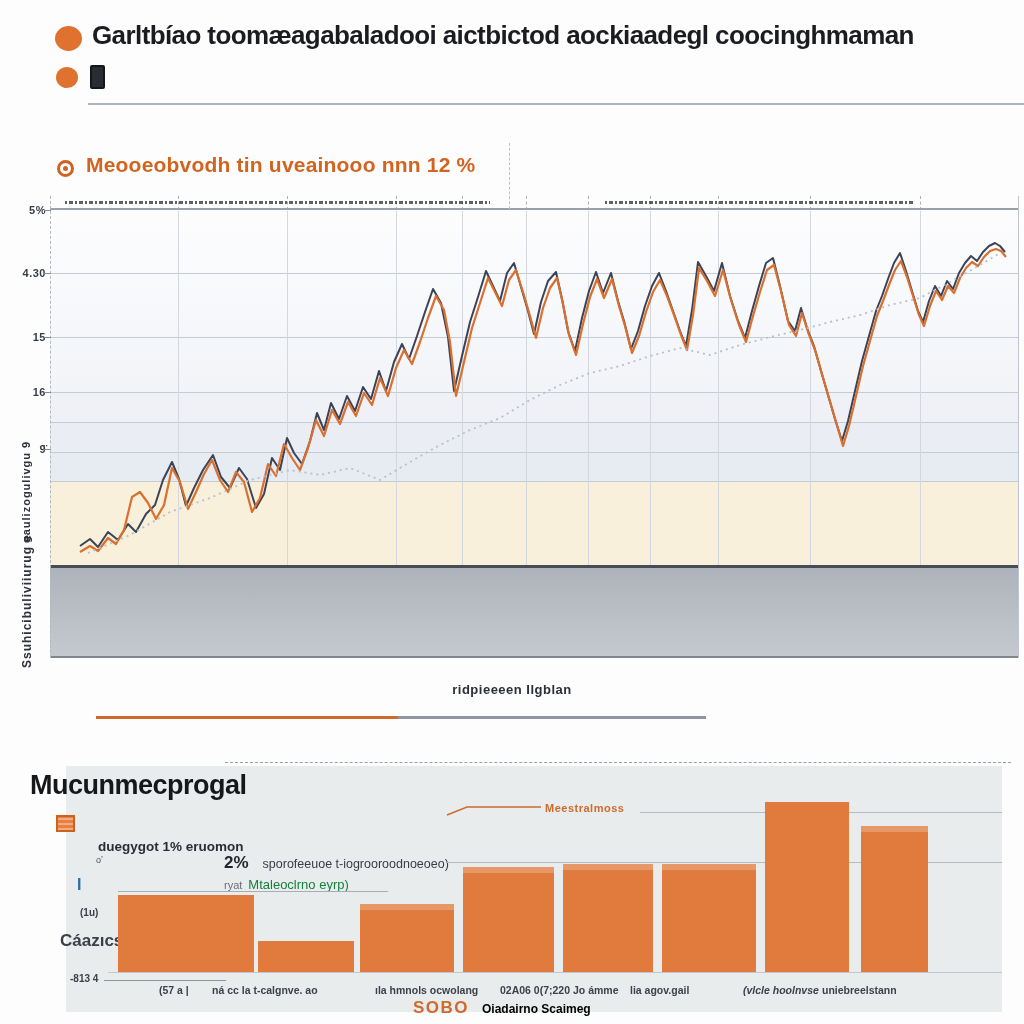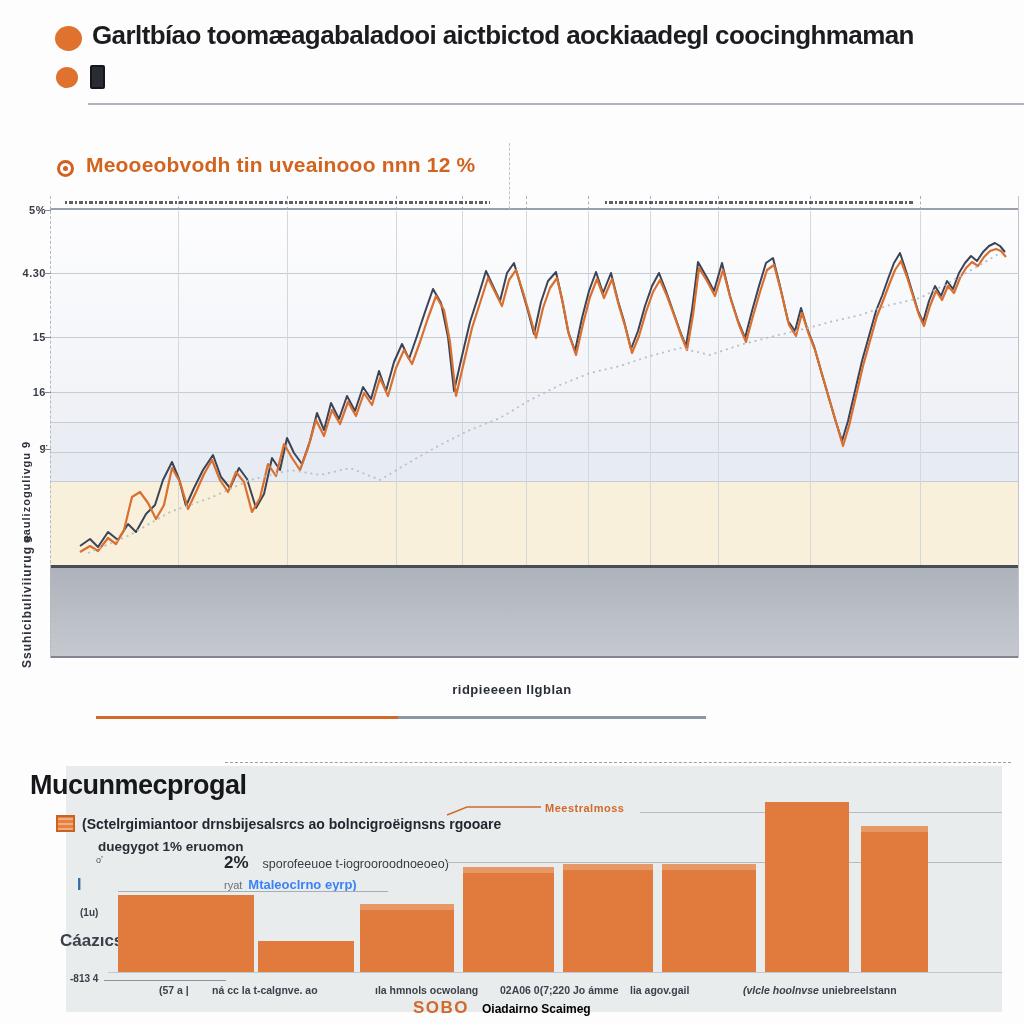--- a/index.html
+++ b/index.html
@@ -62,21 +62,21 @@
       letter-spacing:-0.5px;}
   .legend-sq{position:absolute;left:56px;top:815px;width:19px;height:17px;background:#e8803f;
       border:2px solid #c9641f;box-sizing:border-box;
       background-image:repeating-linear-gradient(0deg,rgba(255,255,255,.35) 0 2px,transparent 2px 5px);}
   .leg1{position:absolute;left:82px;top:816px;font-size:14px;font-weight:700;color:#23262e;white-space:nowrap;}
   .leg2{position:absolute;left:98px;top:839px;font-size:13.5px;font-weight:700;color:#2a2d35;white-space:nowrap;}
   .leg3{position:absolute;left:224px;top:853px;font-size:12.5px;color:#383c45;white-space:nowrap;}
   .leg3 .pct{font-size:17px;font-weight:700;color:#23262e;margin-right:14px;}
   .leg4{position:absolute;left:224px;top:877px;font-size:13px;color:#44485139;white-space:nowrap;}
   .leg4 .pre{color:#6a6f78;font-size:11px;margin-right:6px;}
-  .leg4 .main{color:#3b82f6;font-weight:700;}
+  .leg4 .main{color:#15803d;font-weight:400;}
   .bluetick{position:absolute;left:77px;top:876px;font-size:16px;font-weight:700;color:#2e6da4;}
   .small-o{position:absolute;left:48px;top:855px;font-size:9px;color:#4a4e57;margin-left:48px;}
   .small-un{position:absolute;left:80px;top:907px;font-size:10px;color:#3c4049;font-weight:700;}
   .small-ca{position:absolute;left:60px;top:920px;font-size:17px;color:#3c4049;font-weight:700;margin-top:11px;}
   .axis-min{position:absolute;left:70px;top:973px;font-size:10px;color:#3c4049;font-weight:700;}
   .minline{position:absolute;left:104px;top:980px;width:122px;height:1px;background:#8d939c;}
   .barline1{position:absolute;left:118px;top:891px;width:270px;height:1px;background:#a8adb5;}
   .barline2{position:absolute;left:640px;top:812px;width:362px;height:1px;background:#b6bbc2;}
   .barline3{position:absolute;left:447px;top:862px;width:555px;height:1px;background:#b6bbc2;}
   .baseline{position:absolute;left:108px;top:972px;width:894px;height:1px;background:#c3c8cf;}
@@ -167,21 +167,20 @@
     </svg>
   <div class="xlabel-top">ridpieeeen Ilgblan</div>
   <div class="divider-orange"></div>
   <div class="divider-slate"></div>
 
   <div class="panel"></div>
   <div class="panel-divider"></div>
   <div class="sec-title">Mucunmecprogal</div>
 
   <div class="legend-sq"></div>
-  <div class="leg1">(Sctelrgimiantoor drnsbijesalsrcs ao bolncigroëignsns rgooare</div>
   <div class="leg2">duegygot 1% eruomon</div>
   <div class="leg3"><span class="pct">2%</span><span>sporofeeuoe t-iogrooroodnoeoeo)</span></div>
   <div class="leg4"><span class="pre">ryat</span><span class="main">Mtaleoclrno eyrp)</span></div>
   <div class="bluetick">I</div>
   <div class="small-o">oʼ</div>
   <div class="small-un">(1u)</div>
   <div class="small-ca">Cáazıcs</div>
   <div class="axis-min">-813 4</div>
   <div class="minline"></div>
 

